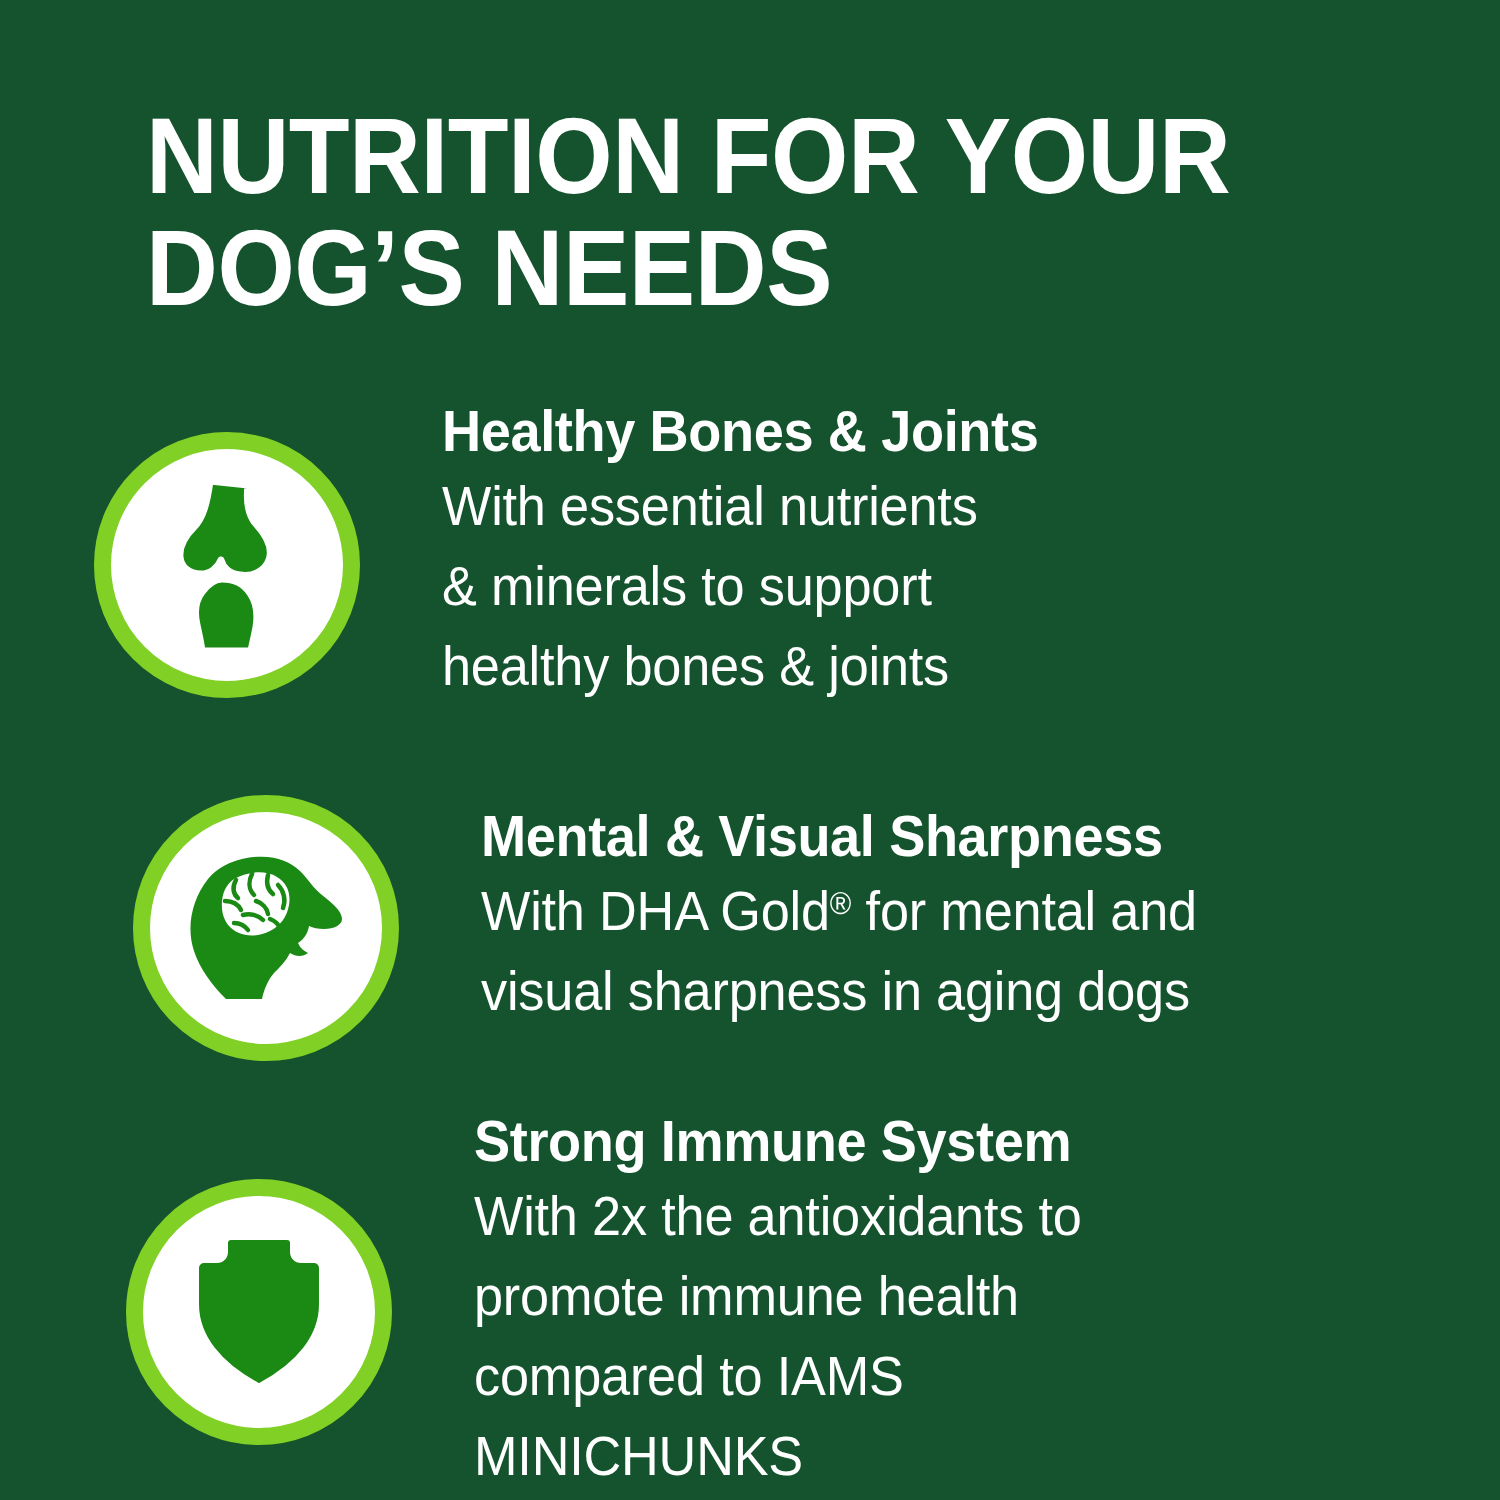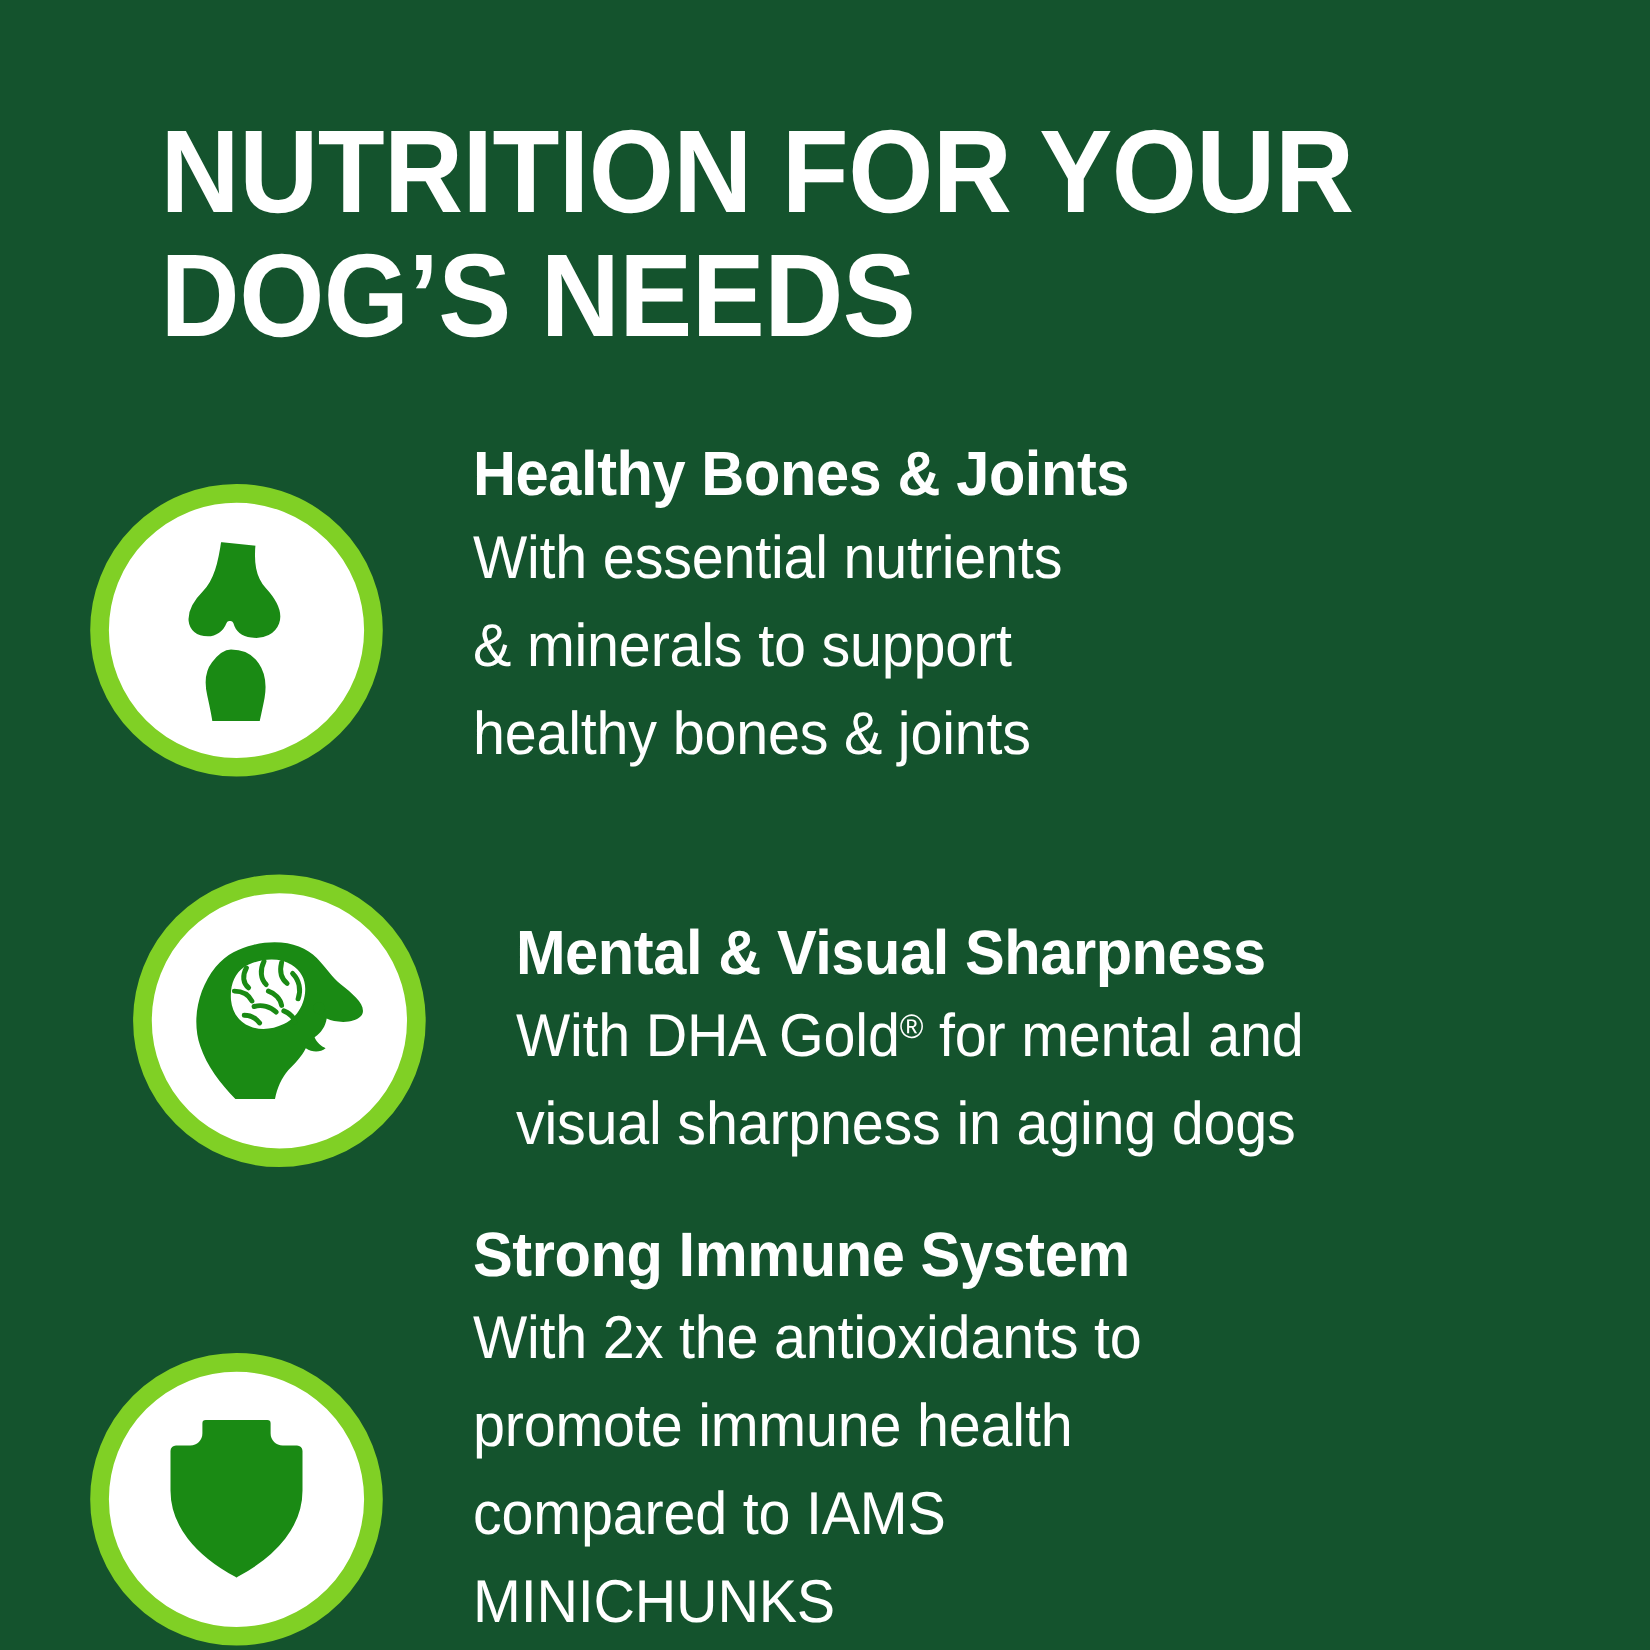--- a/index.html
+++ b/index.html
@@ -34,28 +34,28 @@
     line-height: 112px;
     letter-spacing: -0.5px;
     transform: scaleX(0.93);
     transform-origin: left top;
     white-space: pre-line;
   }
 
   
   .feature {
     position: absolute;
-    left: 0;
+    left: 12px;
     width: 1224px;
     display: flex;
-    align-items: flex-end;
+    align-items: center;
   }
   .feature-1 { top: 400px; }
   .feature-2 { top: 775px; padding-left: 39px; }
-  .feature-3 { top: 1110px; }
+  .feature-3 { top: 1110px; margin-left: 32px; }
 
   .icon-col {
     width: 430px;
     flex: 0 0 430px;
     display: flex;
     justify-content: center;
     padding-top: 24px;
   }
 
   .icon-badge {

